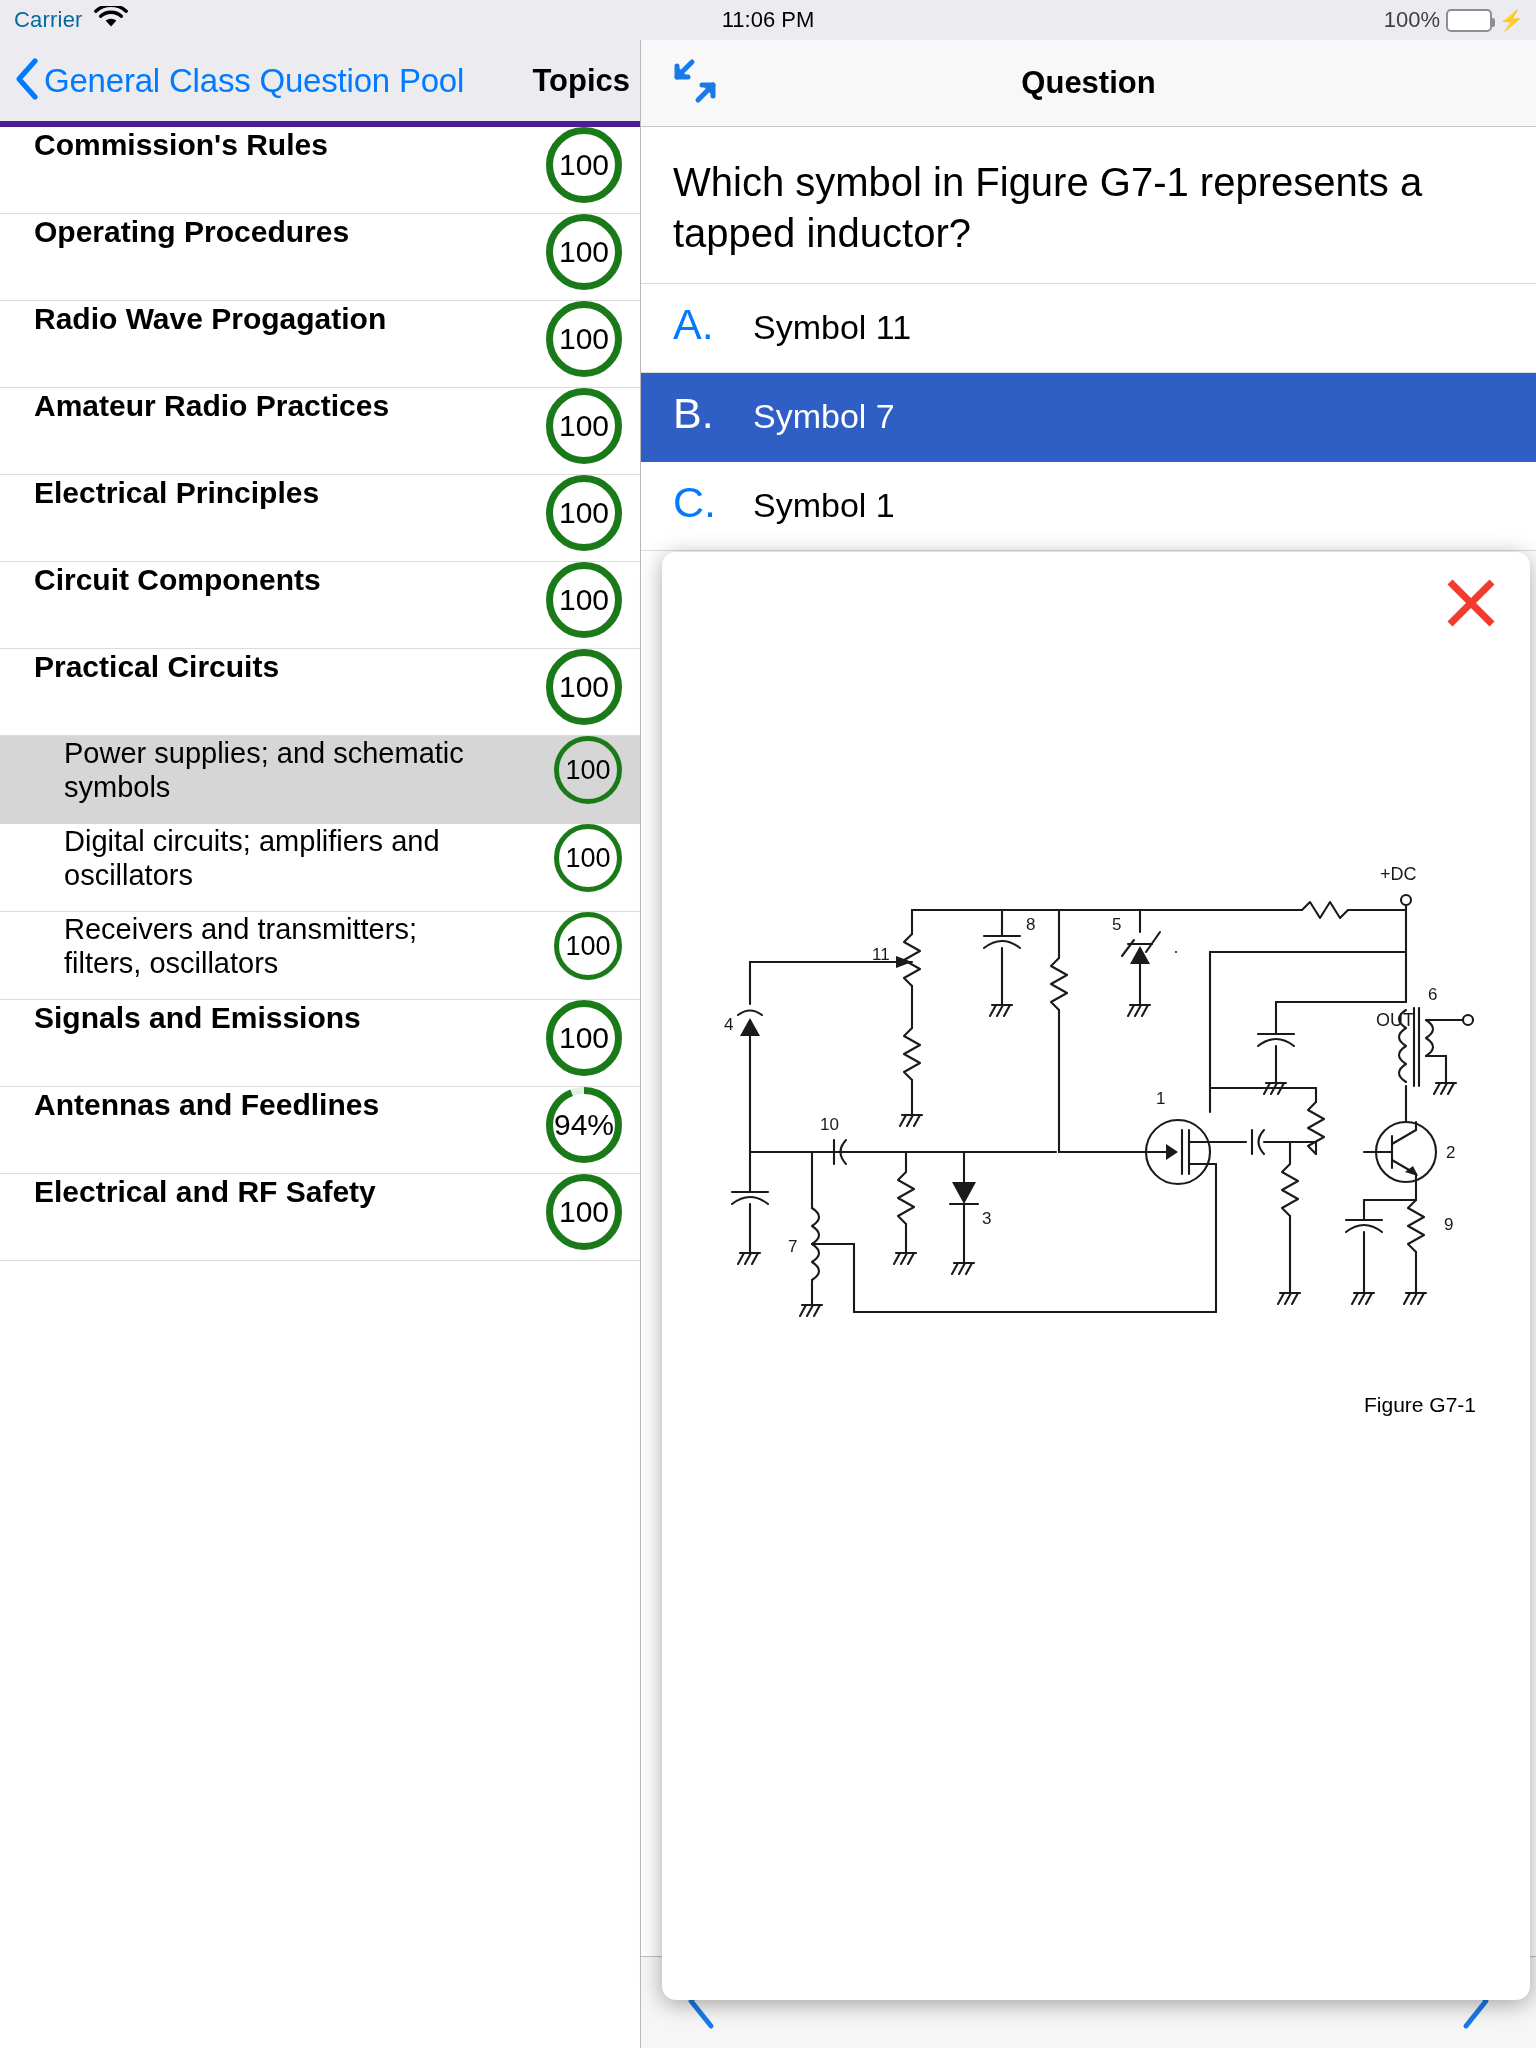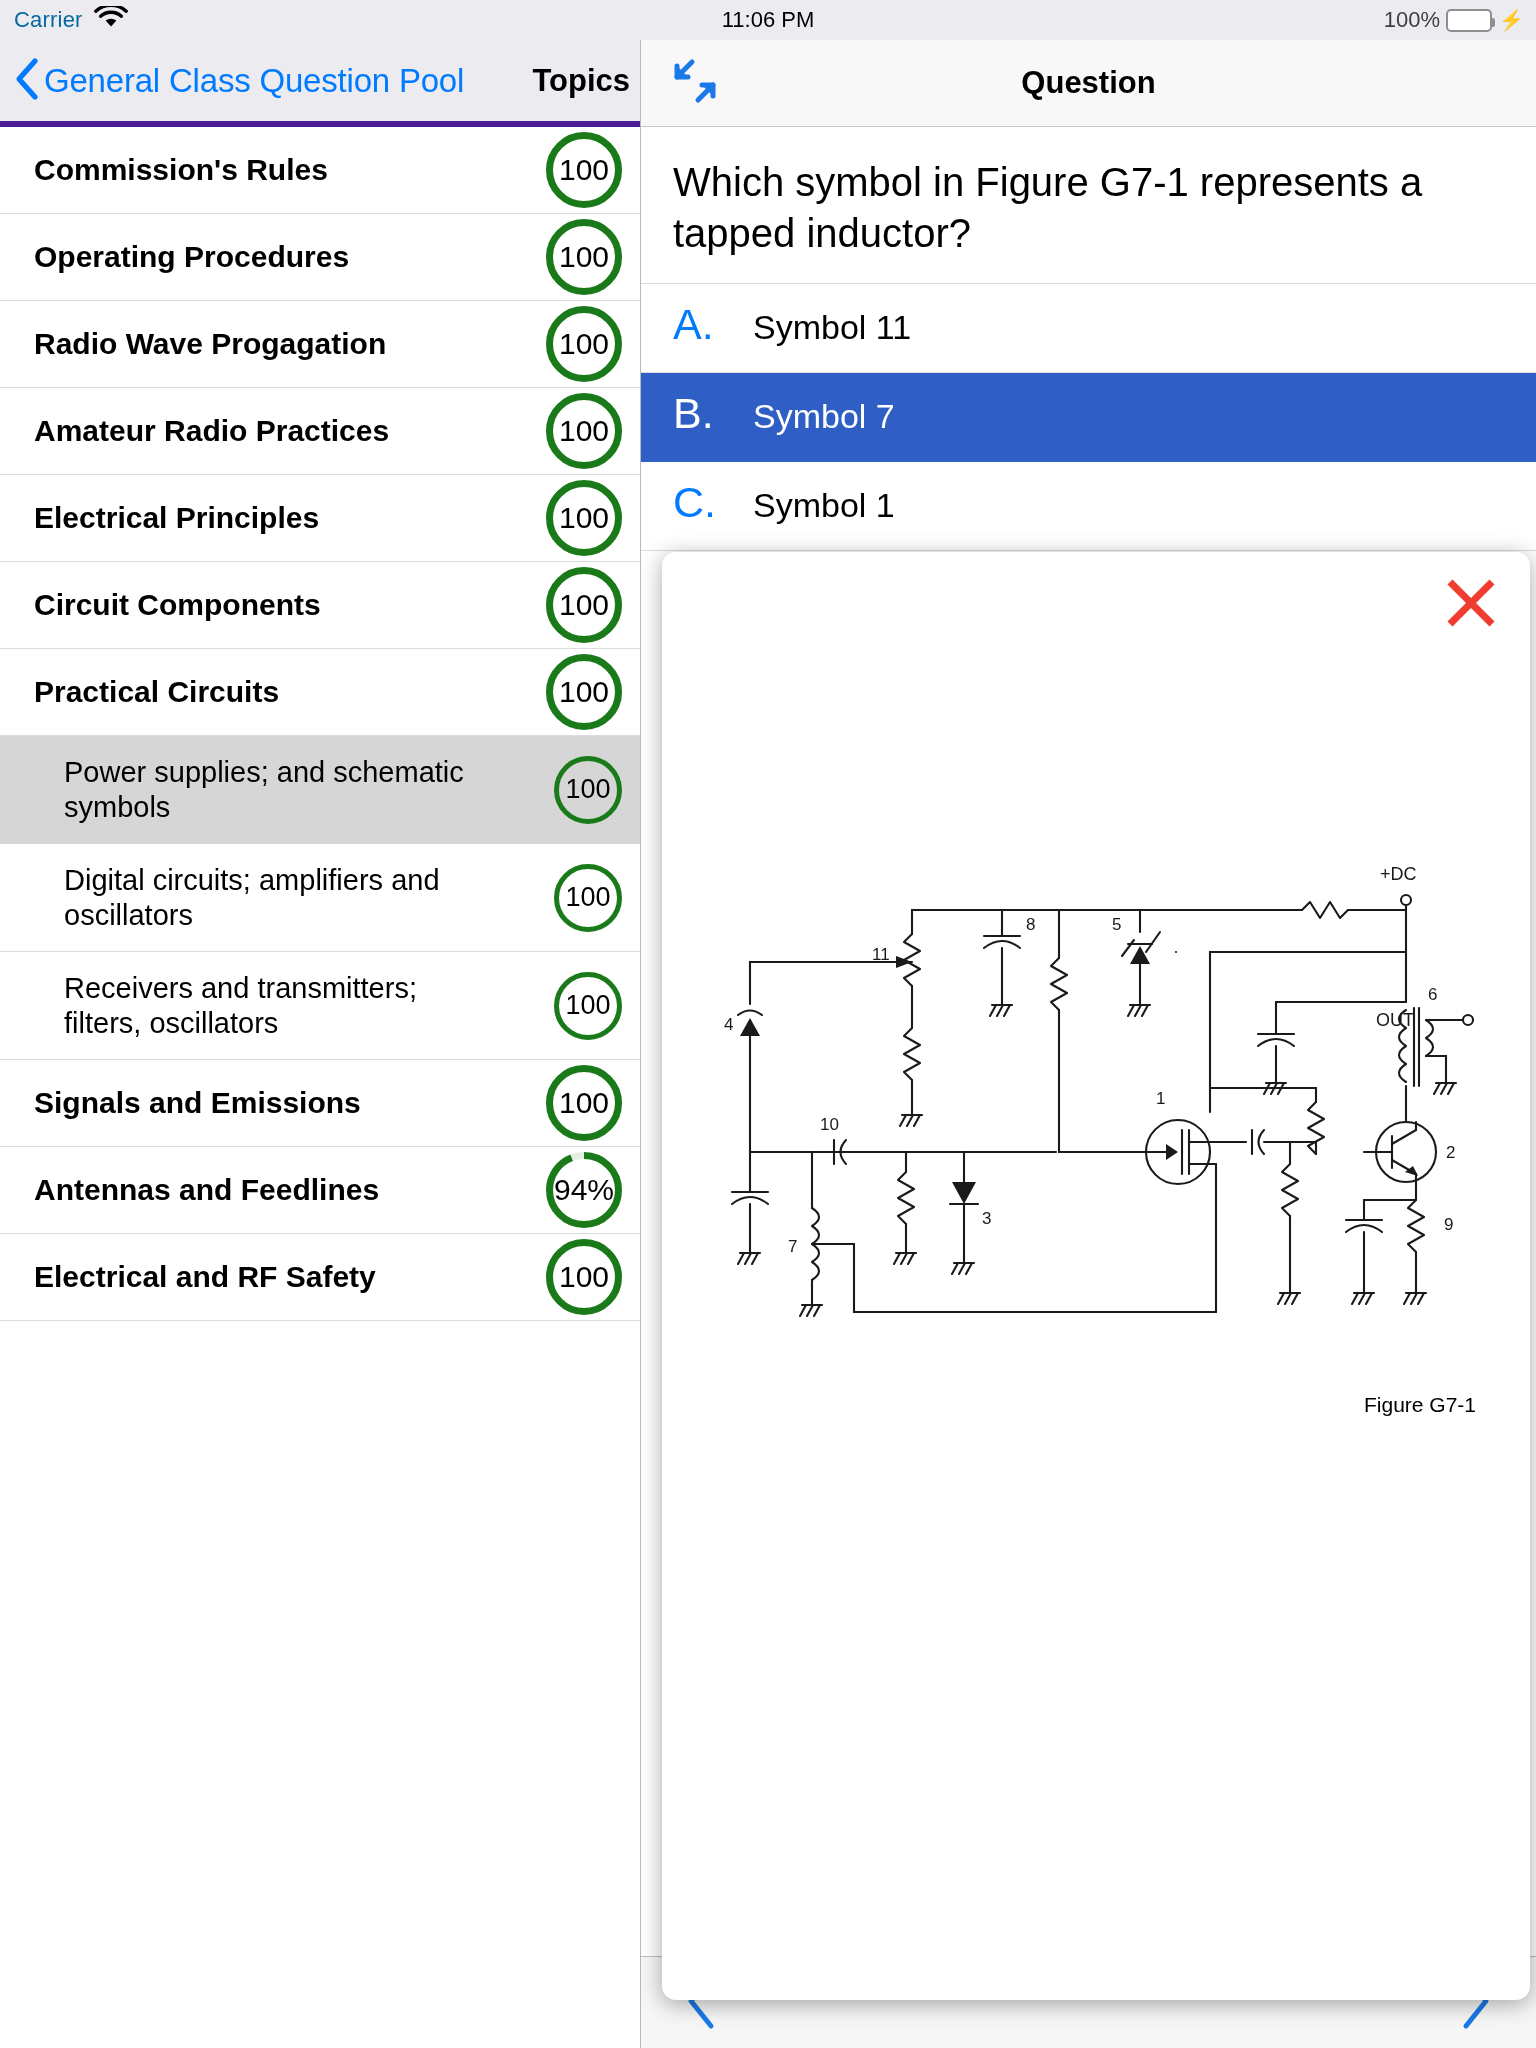--- a/index.html
+++ b/index.html
@@ -51,28 +51,28 @@
     padding-left: 14px;
     position: relative;
   }
   .back-btn { display: flex; align-items: center; gap: 4px; cursor: pointer; }
   .back-chev { display: block; }
   .back-label { font-size: 33px; color: #007aff; letter-spacing: -.2px; }
   .master-title { position: absolute; right: 10px; font-size: 31px; font-weight: 700; color: #000; }
 
   .topic-list { flex: 1 1 auto; overflow: hidden; background: #fff; }
   .topic-row {
-    display: flex; align-items: center; justify-content: space-between;
+    display: flex; align-items: flex-start; justify-content: space-between;
     padding: 0 18px 0 34px;
     border-bottom: 1px solid #dcdcdc;
     background: #fff;
     position: relative;
   }
   .topic-row.level1 { height: 87px; }
-  .topic-row.level2 { height: 108px; padding-left: 64px; }
+  .topic-row.level2 { height: 88px; padding-left: 64px; }
   .topic-row.selected { background: #d6d6d6; border-bottom-color: #d6d6d6; }
   .topic-label { font-size: 30px; font-weight: 700; color: #000; line-height: 1.18; }
   .topic-row.level2 .topic-label { font-weight: 400; font-size: 29px; max-width: 430px; }
 
   
   .badge { position: relative; flex: 0 0 auto; display: flex; align-items: center; justify-content: center; }
   .badge.big { width: 76px; height: 76px; }
   .badge.small { width: 68px; height: 68px; }
   .badge svg { position: absolute; inset: 0; }
   .badge-text {

